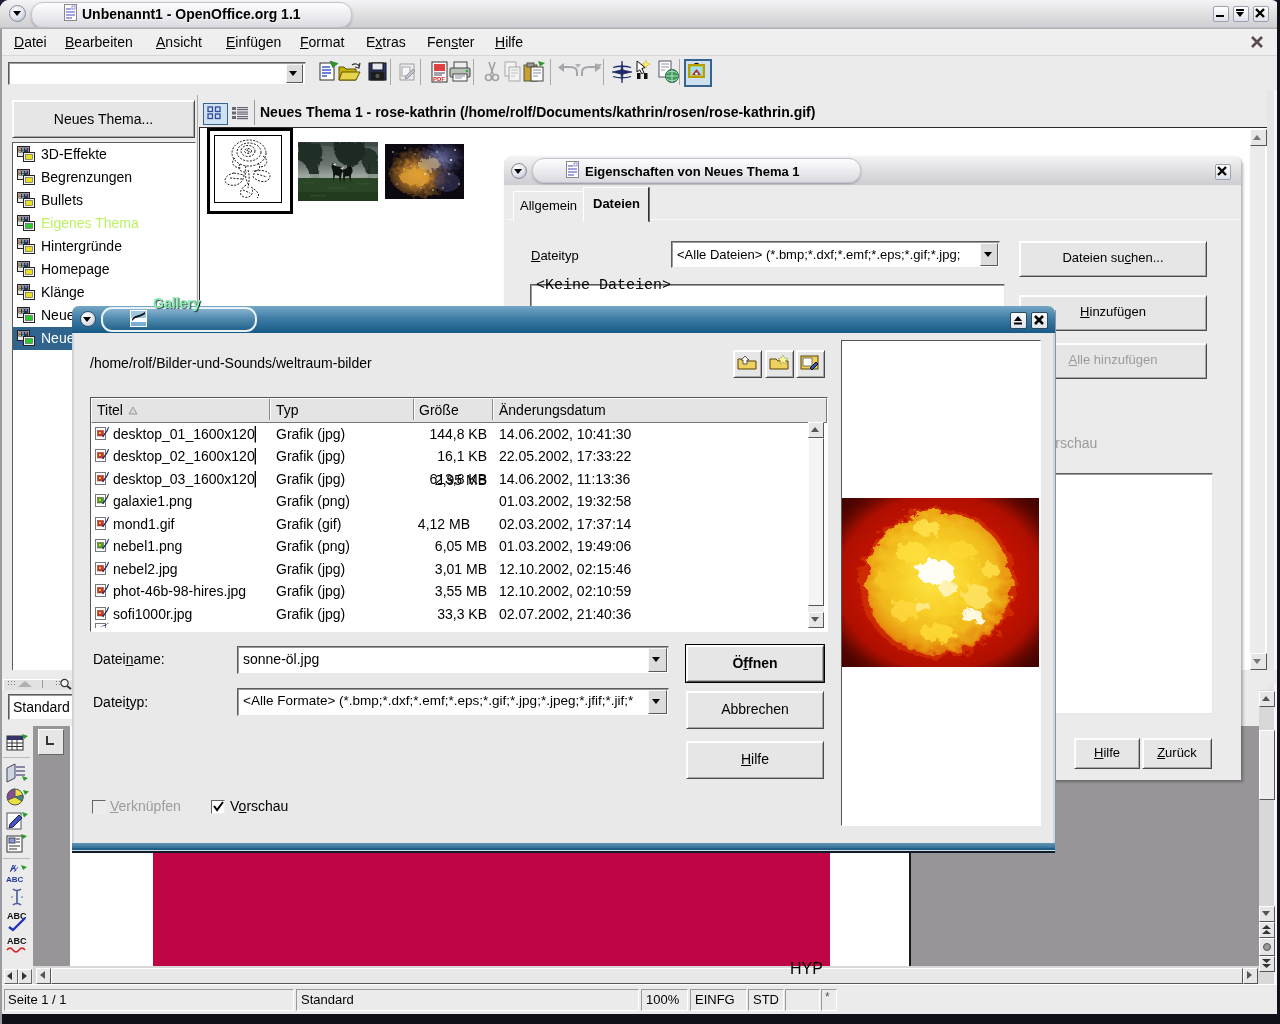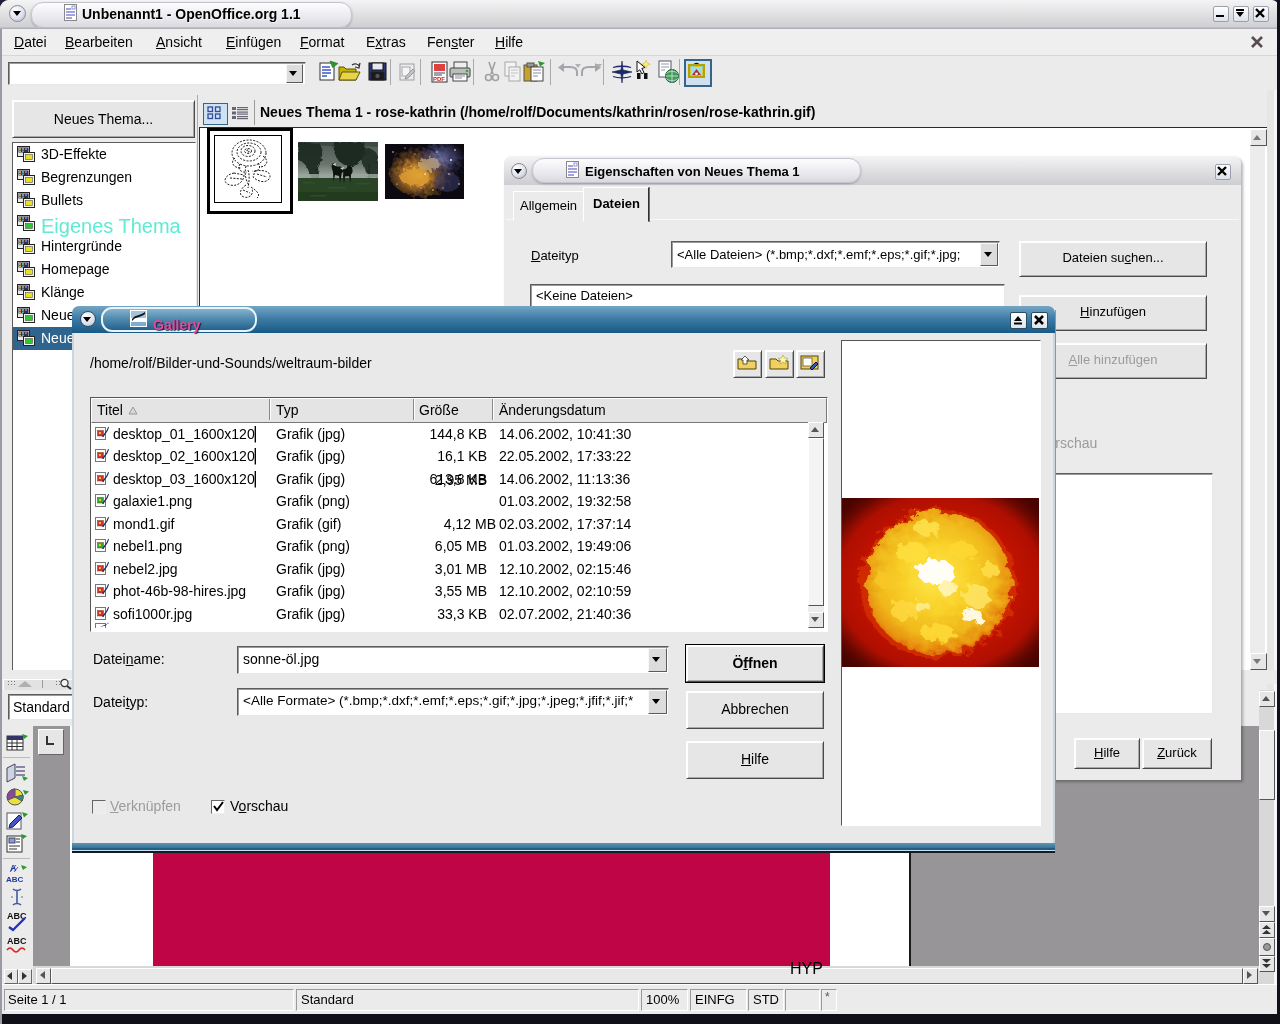--- a/index.html
+++ b/index.html
@@ -229,21 +229,21 @@
  <rect x="0.5" y="0.5" width="12" height="10" fill="#e8e8e8" stroke="#222"></rect>
  <rect x="1.5" y="1.5" width="10" height="5" fill="#334"></rect>
  <rect x="2" y="2" width="2" height="2" fill="#d86"></rect>
       <rect x="5" y="2" width="2" height="2" fill="#6a8"></rect>
       <rect x="8" y="2" width="2" height="2" fill="#86c"></rect>
  <rect x="2" y="4.5" width="2" height="1.5" fill="#ca4"></rect>
       <rect x="5" y="4.5" width="2" height="1.5" fill="#4ac"></rect>
  <rect x="6.5" y="6.5" width="11" height="9" fill="#f4f4f4" stroke="#222"></rect>
  <rect x="8.5" y="8.5" width="7" height="5" fill="#30c830" stroke="#555" stroke-width="0.6"></rect>
 </svg>
-<span class="abs" style="left:41px;top:215px;font-size:20px;color:#5eead4;white-space:nowrap;">Eigenes Thema</span>
+<span class="abs" style="left:41px;top:215px;font-size:14px;color:#bef264;white-space:nowrap;">Eigenes Thema</span>
 <svg class="abs" style="left:17px;top:238px;" width="19" height="16" viewBox="0 0 19 16">
  <rect x="0.5" y="0.5" width="12" height="10" fill="#e8e8e8" stroke="#222"></rect>
  <rect x="1.5" y="1.5" width="10" height="5" fill="#334"></rect>
  <rect x="2" y="2" width="2" height="2" fill="#d86"></rect>
       <rect x="5" y="2" width="2" height="2" fill="#6a8"></rect>
       <rect x="8" y="2" width="2" height="2" fill="#86c"></rect>
  <rect x="2" y="4.5" width="2" height="1.5" fill="#ca4"></rect>
       <rect x="5" y="4.5" width="2" height="1.5" fill="#4ac"></rect>
  <rect x="6.5" y="6.5" width="11" height="9" fill="#f4f4f4" stroke="#222"></rect>
  <rect x="8.5" y="8.5" width="7" height="5" fill="#e8e020" stroke="#555" stroke-width="0.6"></rect>
@@ -598,21 +598,21 @@
 <div class="abs" style="left:513px;top:191px;width:70px;height:28px;background:#ebebeb;border:1px solid;border-color:#fff #707070 #ebebeb #fff;"></div>
 <span class="abs txt" style="left:520px;top:198px;font-size:13px;">Allgemein</span>
 <div class="abs" style="left:583px;top:187px;width:64px;height:33px;background:#ebebeb;border:1px solid;border-color:#fff #303030 #ebebeb #fff;box-shadow:1px 0 0 #707070;"></div>
 <span class="abs txt" style="left:593px;top:196px;font-size:13px;font-weight:bold;">Dateien</span>
 <span class="abs txt" style="left:531px;top:248px;font-size:13px;"><u>D</u>ateityp</span>
 <div class="abs field" style="left:671px;top:241px;width:327px;height:25px;"></div>
 <span class="abs txt" style="left:677px;top:247px;font-size:13px;overflow:hidden;width:300px;">&lt;Alle Dateien&gt; (*.bmp;*.dxf;*.emf;*.eps;*.gif;*.jpg;</span>
 <div class="abs dd" style="left:980px;top:243px;width:16px;height:21px;"></div>
 <div class="abs tri-d" style="left:984px;top:252px;"></div>
 <div class="abs field" style="left:530px;top:284px;width:473px;height:60px;"></div>
-<span class="abs txt" style="left:536px;top:288px;font-size:13px;">&lt;Keine Dateien&gt;</span>
+<span class="abs txt" style="left:536px;top:277px;font-size:15px;font-family:Liberation Mono, monospace;">&lt;Keine Dateien&gt;</span>
 <div class="abs btn" style="left:1019px;top:241px;width:186px;height:34px;"><span class="txt" style="line-height:32px;font-size:13px;">Dateien su<u>c</u>hen...</span></div>
 <div class="abs btn" style="left:1019px;top:295px;width:186px;height:34px;"><span class="txt" style="line-height:32px;font-size:13px;"><u>H</u>inzufügen</span></div>
 <div class="abs btn" style="left:1019px;top:343px;width:186px;height:34px;"><span class="txt" style="line-height:32px;font-size:13px;color:#9b9b9b;"><u>A</u>lle hinzufügen</span></div>
 <span class="abs txt" style="left:1039px;top:435px;font-size:14px;color:#9b9b9b;">Vorschau</span>
 <div class="abs field" style="left:1020px;top:473px;width:191px;height:239px;"></div>
 <div class="abs btn" style="left:1074px;top:738px;width:64px;height:29px;"><span class="txt" style="line-height:27px;font-size:13px;"><u>H</u>ilfe</span></div>
 <div class="abs btn" style="left:1142px;top:738px;width:68px;height:29px;"><span class="txt" style="line-height:27px;font-size:13px;"><u>Z</u>urück</span></div>
   </div>
 
 <div id="dlg2">
@@ -628,21 +628,21 @@
 <div class="abs" style="left:80px;top:311px;width:14px;height:14px;border-radius:50%;background:radial-gradient(circle at 35% 30%,#ffffff,#dfe3ec 55%,#aeb4c4);border:1px solid #30506a;"></div>
 <div class="abs tri-d" style="left:83px;top:317px;border-left-width:4px;border-right-width:4px;border-top-width:5px;"></div>
 <div class="abs" style="left:101px;top:307px;width:152px;height:21px;background:linear-gradient(#86b2cd,#528cb0 45%,#23628c);border-radius:11px;border:2px solid #e9f2f8;"></div>
 <svg class="abs" style="left:130px;top:310px;" width="17" height="17" viewBox="0 0 17 17">
  <rect x="0" y="0" width="17" height="17" fill="#fff"></rect>
  <rect x="1" y="1" width="15" height="7" fill="#9fc4e0"></rect>
  <rect x="1" y="8" width="15" height="4" fill="#fff"></rect>
  <rect x="1" y="12" width="15" height="4" fill="#7ab0d8"></rect>
  <path d="M2 9 C6 4 10 6 15 2 L15 4 C10 8 6 6 2 11 Z" fill="#111"></path>
 </svg>
-<span class="abs" style="left:153px;top:317px;font-size:14px;font-weight:bold;color:#ec4899;text-shadow:1px 1px 1px rgba(0,20,40,0.8);">Gallery</span>
+<span class="abs" style="left:153px;top:295px;font-size:14px;font-weight:bold;color:#86efac;text-shadow:1px 1px 1px rgba(0,20,40,0.8);">Gallery</span>
 <div class="abs" style="left:1010px;top:312px;width:15px;height:15px;background:linear-gradient(#ffffff,#dde4ec);border:1px solid #2a4a62;border-radius:2px;"></div>
 <svg class="abs" style="left:1013px;top:315px;" width="10" height="10" viewBox="0 0 10 10">
       <path d="M1 6 L5 1 L9 6 Z" fill="#000"></path>
       <rect x="1" y="7.5" width="8" height="2" fill="#000"></rect>
     </svg>
 <div class="abs" style="left:1031px;top:312px;width:15px;height:15px;background:linear-gradient(#ffffff,#dde4ec);border:1px solid #2a4a62;border-radius:2px;"></div>
 <svg class="abs" style="left:1034px;top:315px;" width="10" height="10" viewBox="0 0 10 10">
       <path d="M1 1 L9 9 M9 1 L1 9" stroke="#000" stroke-width="2.6"></path>
     </svg>
 <span class="abs txt" style="left:90px;top:355px;font-size:14px;">/home/rolf/Bilder-und-Sounds/weltraum-bilder</span>
@@ -718,21 +718,21 @@
 <span class="abs txt" style="left:413px;top:472px;font-size:14px;width:74px;text-align:right;display:inline-block;">2,95 MB</span>
 <span class="abs txt" style="left:499px;top:493px;font-size:14px;">01.03.2002, 19:32:58</span>
 <svg class="abs" style="left:95px;top:516px;" width="14" height="14" viewBox="0 0 14 14">
  <rect x="0.5" y="1.5" width="10" height="12" fill="#fff" stroke="#777"></rect>
  <rect x="2.5" y="4.5" width="6" height="5.5" fill="#cc3333" stroke="#883311" stroke-width="0.5"></rect>
  <rect x="4" y="6" width="2" height="2" fill="#f0c030"></rect>
  <path d="M7 10.5 L11.5 4.5 L13.2 0.8 L14 1.6 L12.6 5 L8.2 11.2 Z" fill="#1a2a5e"></path>
 </svg>
 <span class="abs txt" style="left:113px;top:516px;font-size:14px;">mond1.gif</span>
 <span class="abs txt" style="left:276px;top:516px;font-size:14px;">Grafik (gif)</span>
-<span class="abs txt" style="left:422px;top:516px;font-size:14px;width:74px;text-align:right;display:inline-block;">4,12 MB</span>
+<span class="abs txt" style="left:396px;top:516px;font-size:14px;width:74px;text-align:right;display:inline-block;">4,12 MB</span>
 <span class="abs txt" style="left:499px;top:516px;font-size:14px;">02.03.2002, 17:37:14</span>
 <svg class="abs" style="left:95px;top:538px;" width="14" height="14" viewBox="0 0 14 14">
  <rect x="0.5" y="1.5" width="10" height="12" fill="#fff" stroke="#777"></rect>
  <rect x="2.5" y="4.5" width="6" height="5.5" fill="#33aa33" stroke="#883311" stroke-width="0.5"></rect>
  <rect x="4" y="6" width="2" height="2" fill="#f0c030"></rect>
  <path d="M7 10.5 L11.5 4.5 L13.2 0.8 L14 1.6 L12.6 5 L8.2 11.2 Z" fill="#1a2a5e"></path>
 </svg>
 <span class="abs txt" style="left:113px;top:538px;font-size:14px;">nebel1.png</span>
 <span class="abs txt" style="left:276px;top:538px;font-size:14px;">Grafik (png)</span>
 <span class="abs txt" style="left:413px;top:538px;font-size:14px;width:74px;text-align:right;display:inline-block;">6,05 MB</span>

